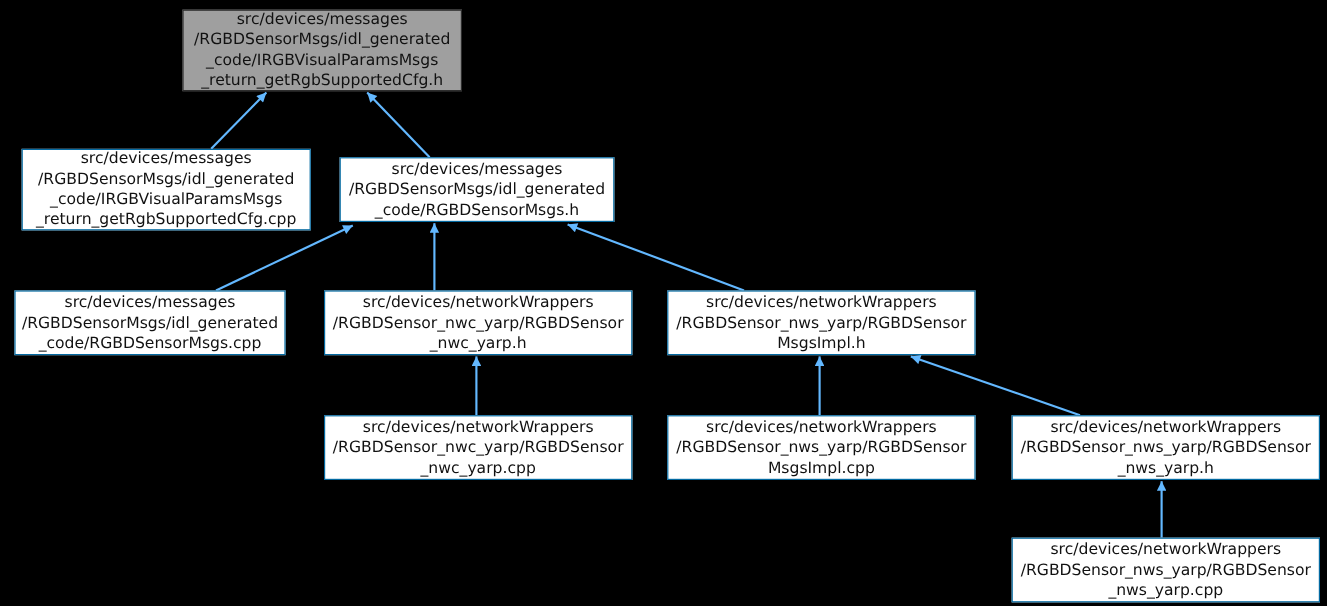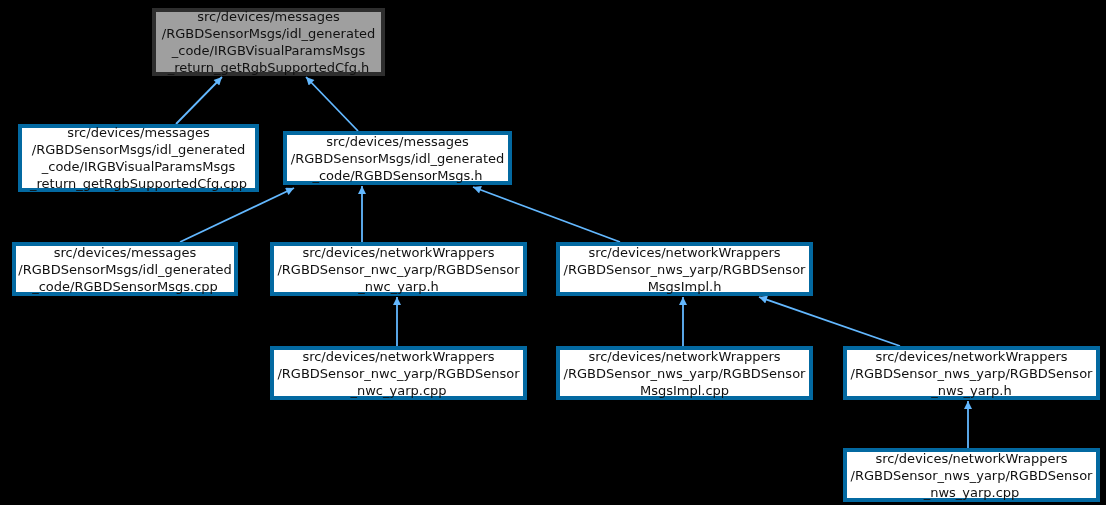--- a/index.html
+++ b/index.html
@@ -8,21 +8,21 @@
     width:1106px;height:505px;
     background:#000000;
     font-family:"DejaVu Sans", sans-serif;
     overflow:hidden;
   }
   #edges{position:absolute;left:0;top:0;width:1106px;height:505px;}
   .node{
     position:absolute;
     box-sizing:border-box;
     background:#ffffff;
-    border:4px solid #0369a1;
+    border:1px solid #0369a1;
     color:#111111;
     font-size:13px;
     line-height:17px;
     text-align:center;
     white-space:pre-line;
     padding:0 13px;
     display:flex;
     align-items:center;
     justify-content:center;
     cursor:pointer;

